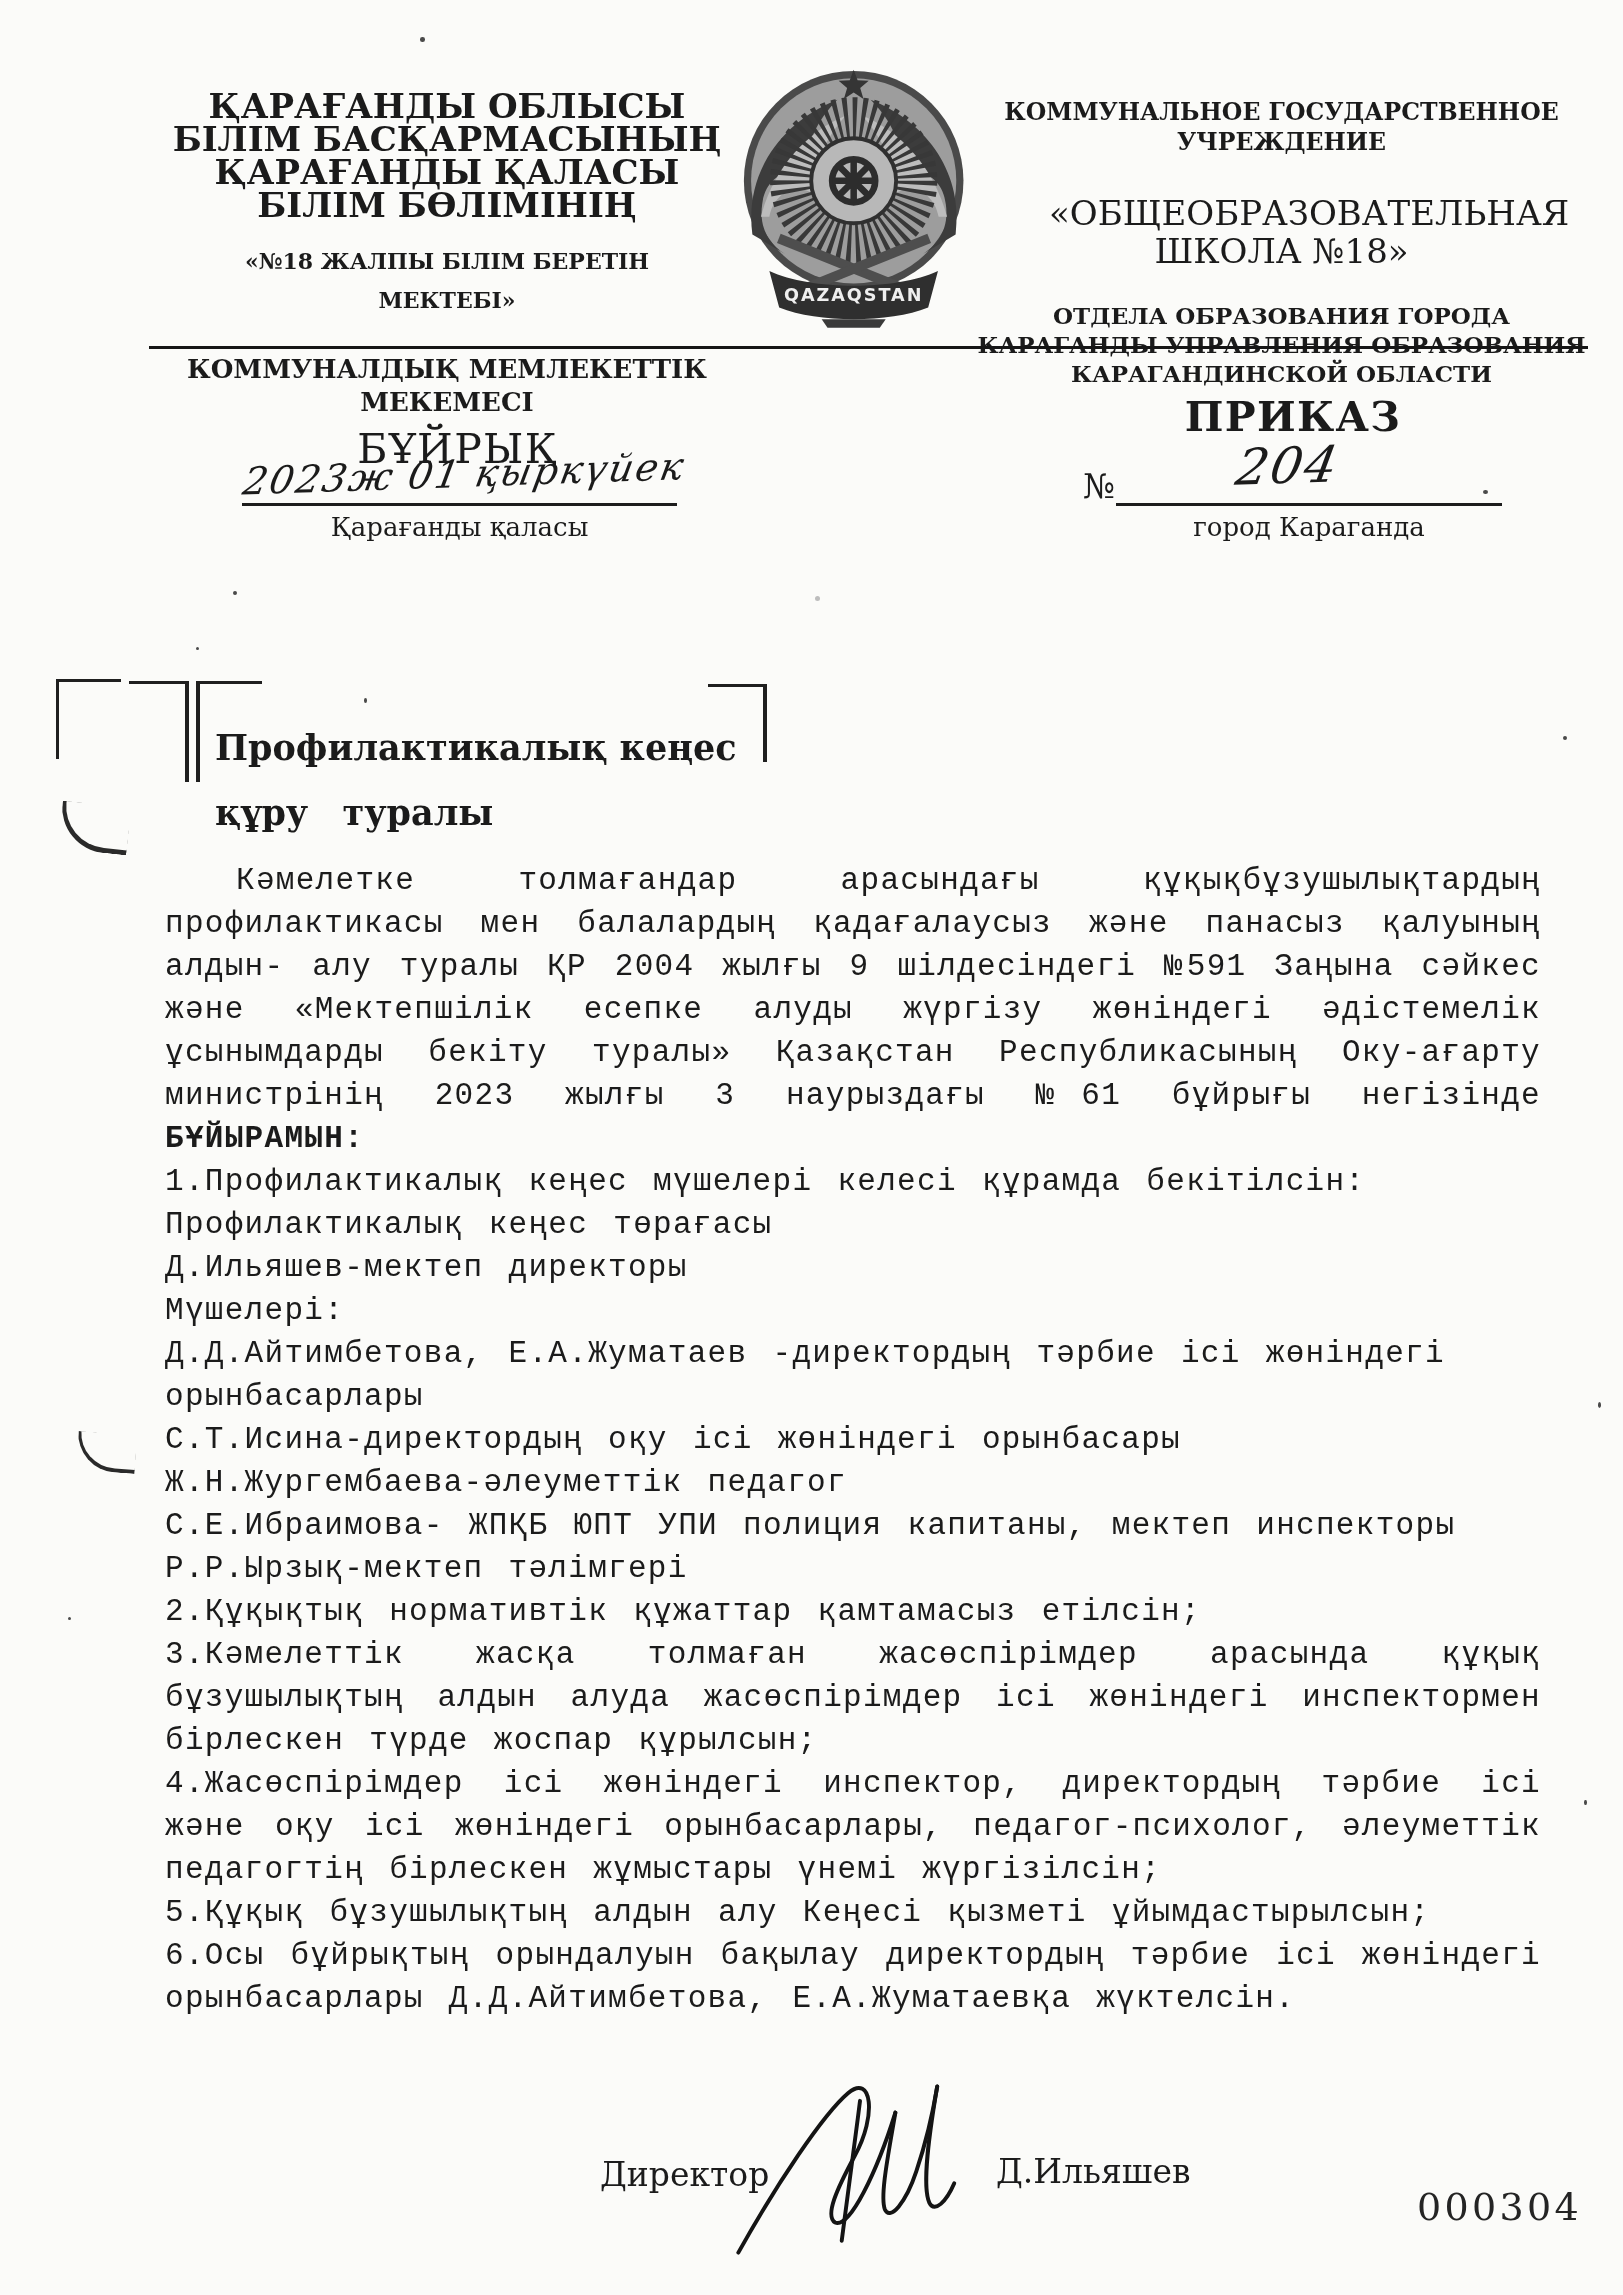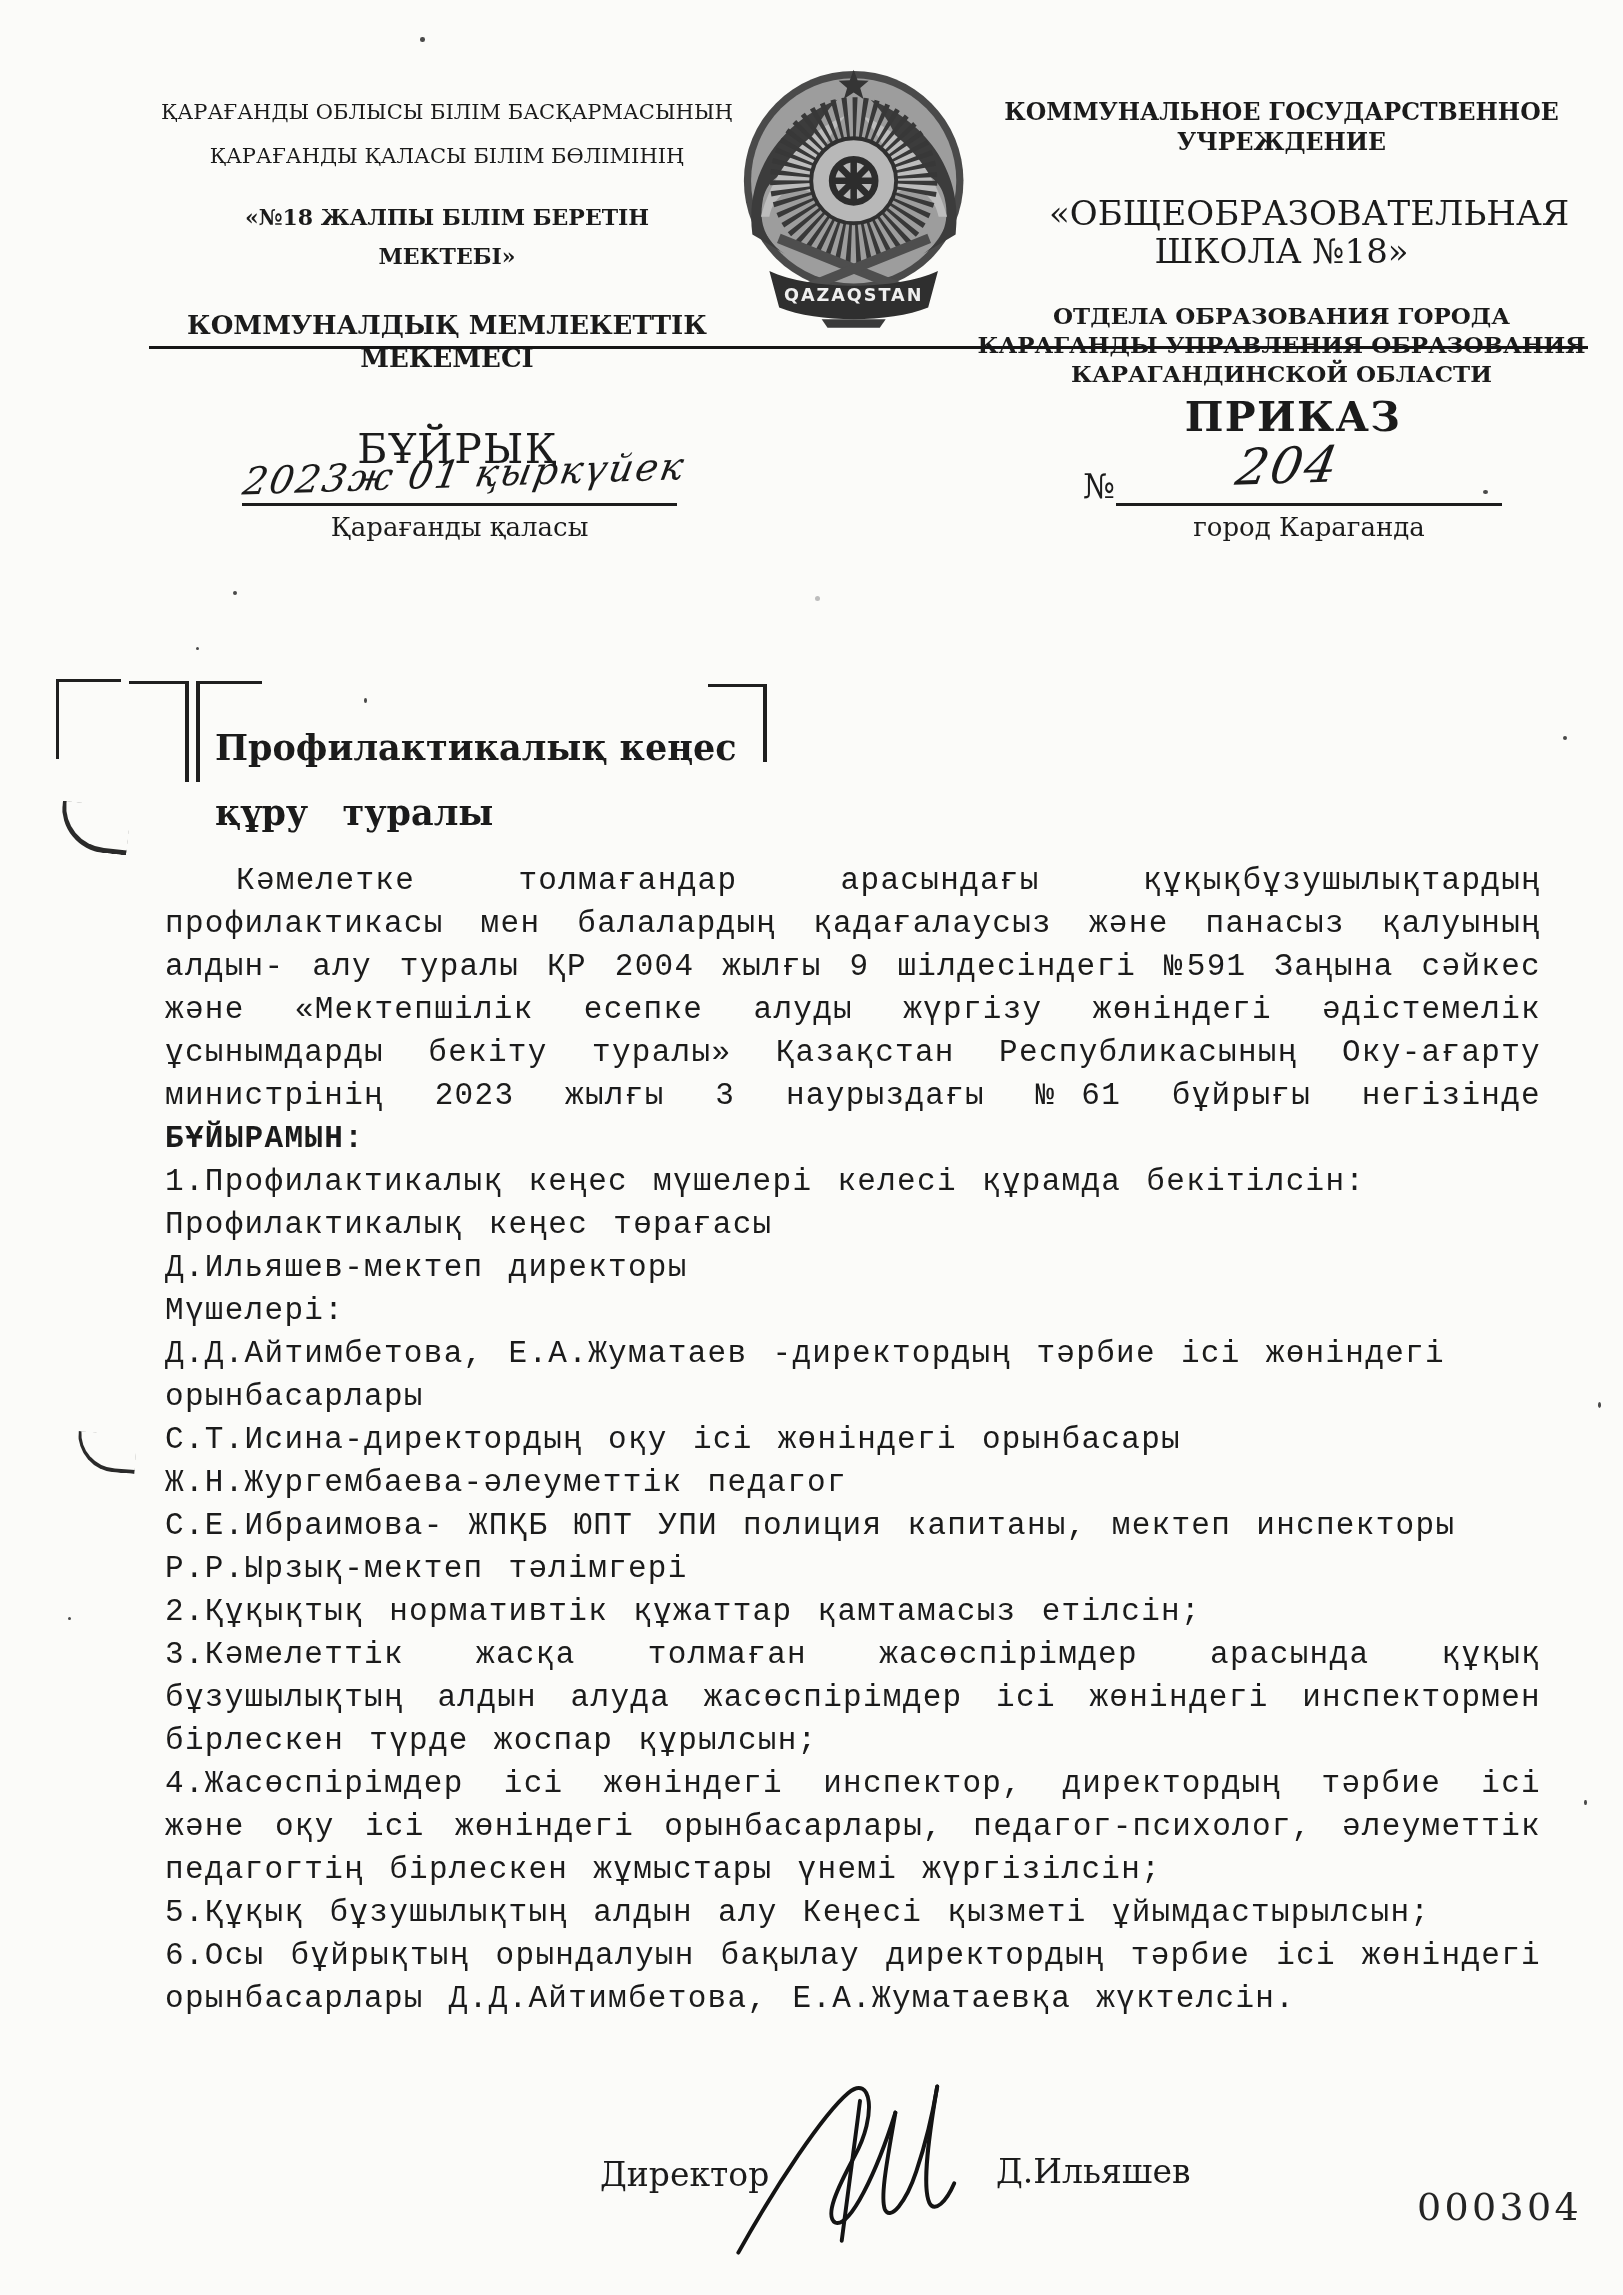--- a/index.html
+++ b/index.html
@@ -7,21 +7,21 @@
     width:1624px;height:2295px;position:relative;overflow:hidden;
     background:#fbfbf9;color:#1b1b1b;
     font-family:"DejaVu Serif","Liberation Serif",serif;
   }
   .abs{position:absolute;}
   .center{text-align:center;}
   .b{font-weight:bold;}
 
   
   .hdr-left{left:151px;top:90px;width:592px;}
-  .hdr-left .auth{font-weight:normal;font-size:21px;line-height:44px;}
+  .hdr-left .auth{font-weight:bold;font-size:34px;line-height:33px;}
   .hdr-left .school{font-weight:bold;font-size:22px;line-height:39px;margin-top:19.6px;padding:0 59px;}
   .hdr-left .orgtype{font-weight:bold;font-size:26px;line-height:33px;margin-top:33px;}
 
   .hdr-right{left:977px;top:97px;width:609px;}
   .hdr-right .orgtype{font-weight:bold;font-size:23.6px;line-height:30px;}
   .hdr-right .school{font-weight:normal;font-size:34px;line-height:38px;margin-top:37px;padding:0 72px;}
   .hdr-right .dept{font-weight:bold;font-size:23px;line-height:29px;margin-top:31px;}
 
   .hdr-rule{left:149px;top:346px;width:1439px;height:3.3px;background:#161616;}
 

